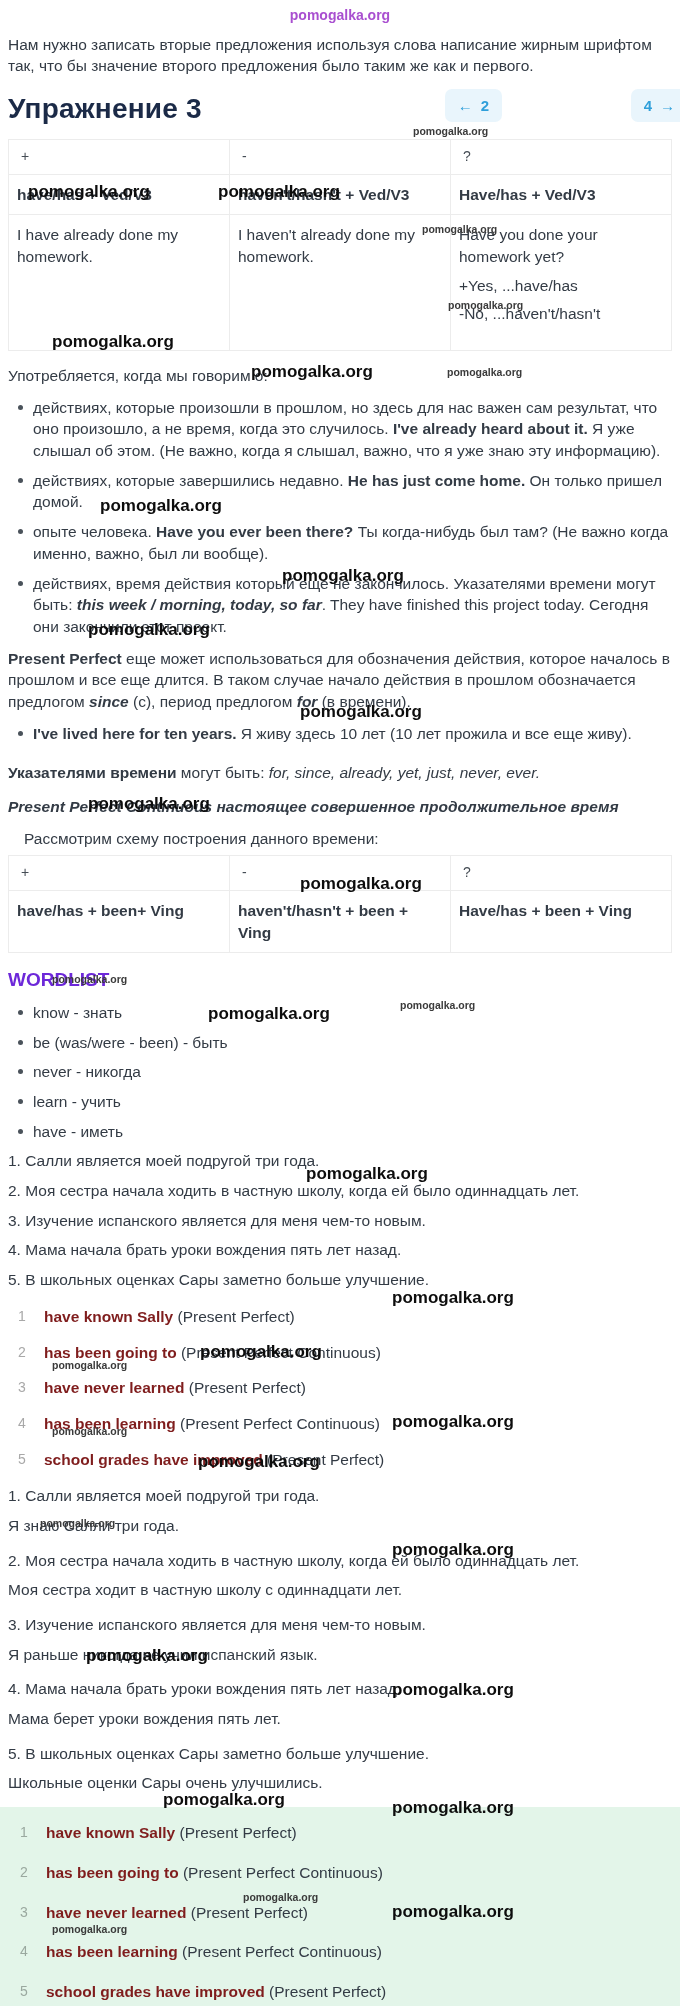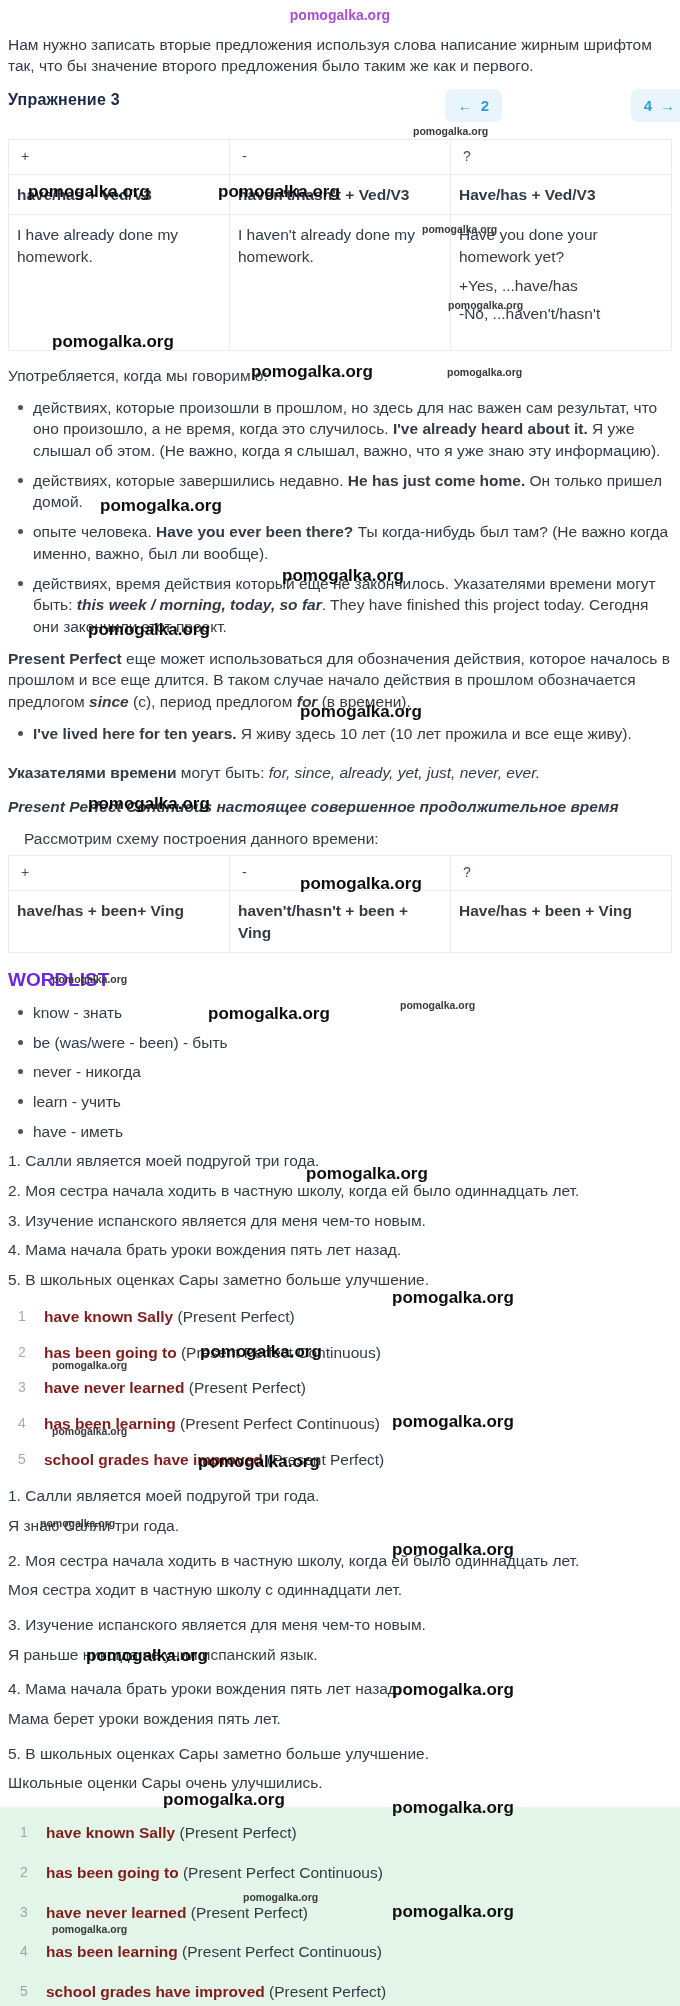--- a/index.html
+++ b/index.html
@@ -13,21 +13,21 @@
   
   .wm-layer{position:absolute;inset:0;z-index:6;pointer-events:none}
   .wm{position:absolute;font-weight:700;color:#0d0d0d;white-space:nowrap}
   .wm.l{font-size:17px}
   .wm.s{font-size:10.5px;color:#3a3a3a}
   .wm-top{text-align:center;font-size:14px;font-weight:700;color:#a94fd0;margin:2px 0 8px}
 
   .intro{margin:2px 0 12px}
 
   .heading-row{position:relative;height:36px;margin:6px 0 14px}
-  .page-title{font-size:16px;font-weight:800;color:#1b2a47;letter-spacing:.2px}
+  .page-title{font-size:28px;font-weight:800;color:#1b2a47;letter-spacing:.2px}
   .nav-btn{position:absolute;top:0;display:flex;gap:8px;align-items:center;background:#e9f5fc;
            color:#2f9fda;font-weight:700;font-size:15px;padding:6px 13px;border-radius:7px;
            cursor:pointer;text-decoration:none}
   .nav-prev{right:170px}
   .nav-next{right:-16px}
 
   table.grammar-table{width:100%;border-collapse:collapse;margin:6px 0 14px;table-layout:fixed}
   table.grammar-table td{border:1px solid #ececec;padding:9px 8px;vertical-align:top}
   table.grammar-table tr.hdr td{font-size:14px;color:#454d55;padding:7px 12px}
   table.grammar-table tr.forms td{font-weight:700}

